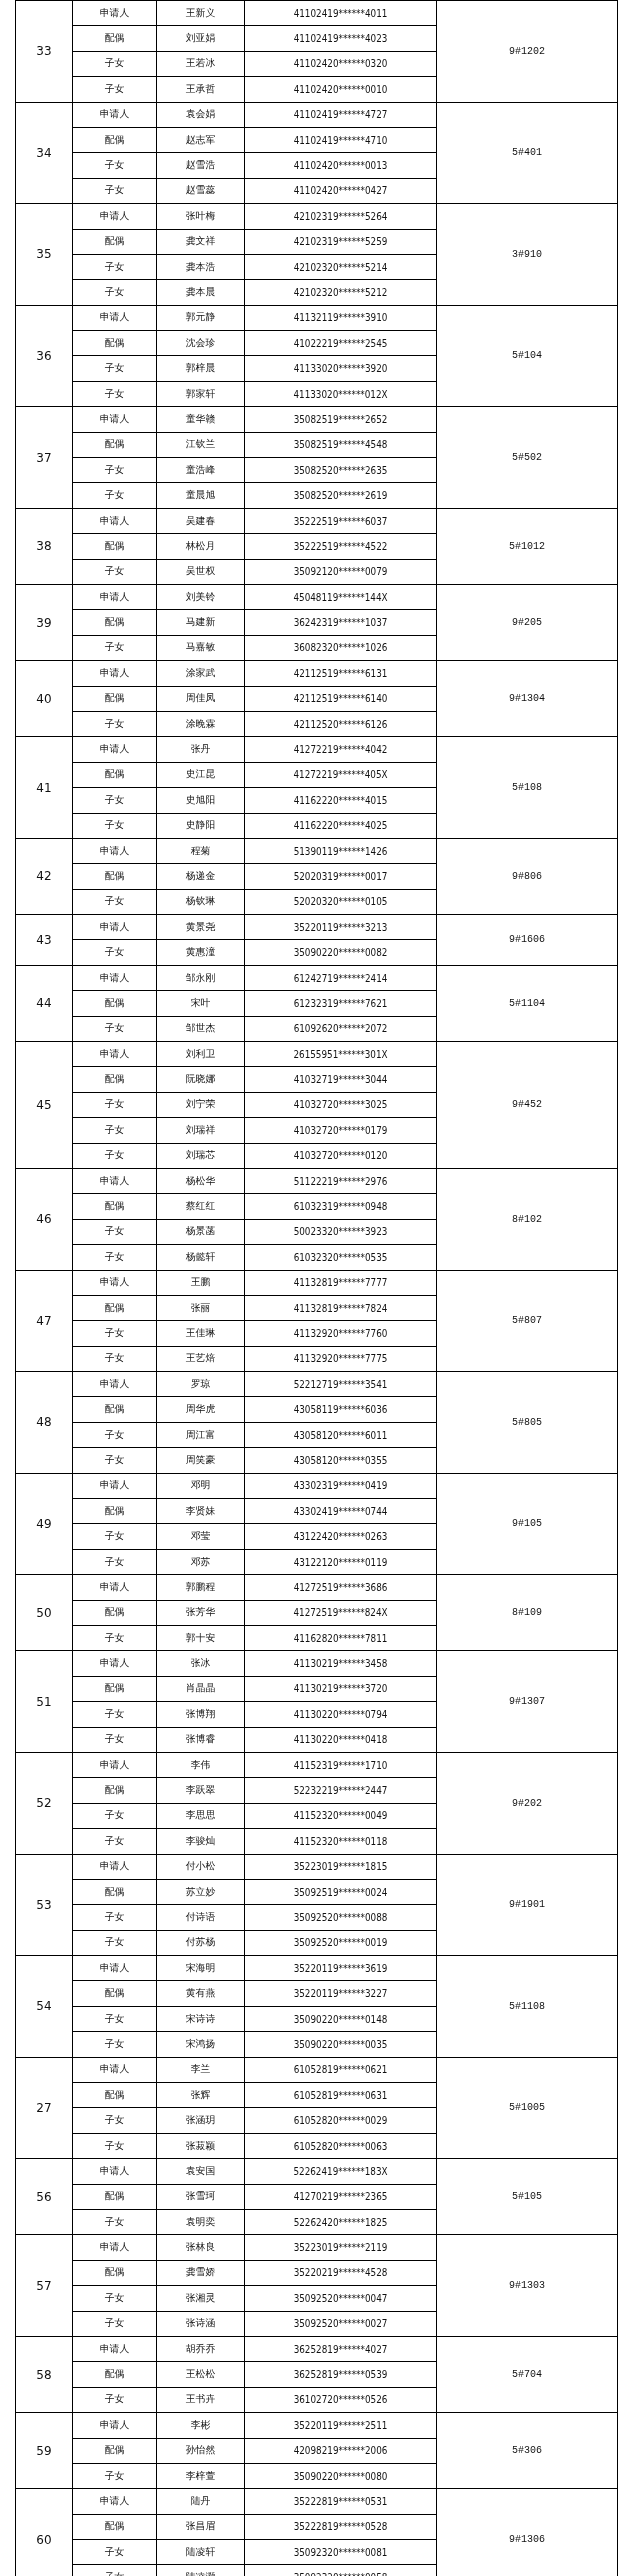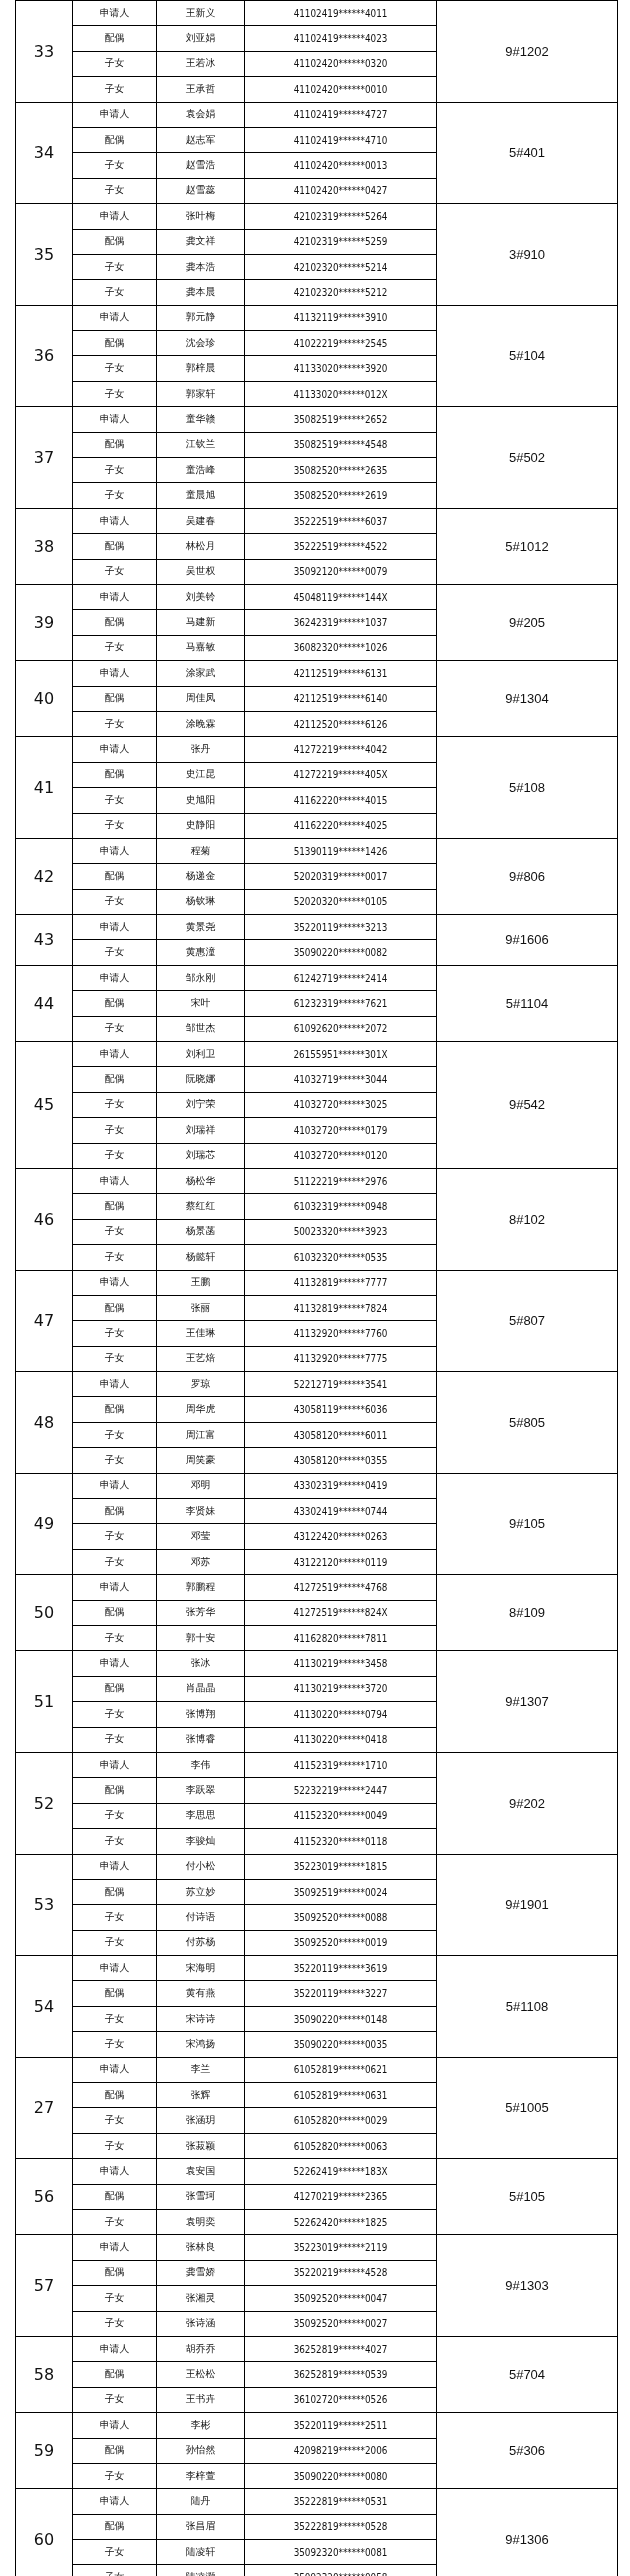--- a/index.html
+++ b/index.html
@@ -25,22 +25,22 @@
       height: 24.4px;
       padding: 0;
       text-align: center;
       vertical-align: middle;
       white-space: nowrap;
       overflow: hidden;
     }
     td.rel { text-align: center; padding-left: 7.5px; }
     td.name { padding-left: 12px; }
     td.idno { font-family: "DejaVu Sans Condensed", "DejaVu Sans", sans-serif; letter-spacing: 0px; font-size: 9.8px; }
-    td.unit { font-family: Liberation Sans, sans-serif; font-size: 13px; margin-top: 13px; }
-    td.no { font-size: 16px; }
+    td.unit { font-family: Liberation Mono, monospace; font-size: 10px; margin-top: 13px; }
+    td.no { font-size: 12px; }
   </style>
 </head>
 <body>
 
 <table class="roster">
   <colgroup>
     <col class="c-no">
       <col class="c-rel">
       <col class="c-name">
       <col class="c-id">
@@ -274,21 +274,21 @@
       <tr>
         <td class="rel">子女</td>
         <td class="name">邹世杰</td>
         <td class="idno">61092620******2072</td>
       </tr>
       <tr>
         <td class="no" rowspan="5">45</td>
         <td class="rel">申请人</td>
         <td class="name">刘利卫</td>
         <td class="idno">26155951******301X</td>
-        <td class="unit" rowspan="5">9#542</td>
+        <td class="unit" rowspan="5">9#452</td>
       </tr>
       <tr>
         <td class="rel">配偶</td>
         <td class="name">阮晓娜</td>
         <td class="idno">41032719******3044</td>
       </tr>
       <tr>
         <td class="rel">子女</td>
         <td class="name">刘宁荣</td>
         <td class="idno">41032720******3025</td>
@@ -388,21 +388,21 @@
       </tr>
       <tr>
         <td class="rel">子女</td>
         <td class="name">邓苏</td>
         <td class="idno">43122120******0119</td>
       </tr>
       <tr>
         <td class="no" rowspan="3">50</td>
         <td class="rel">申请人</td>
         <td class="name">郭鹏程</td>
-        <td class="idno">41272519******4768</td>
+        <td class="idno">41272519******3686</td>
         <td class="unit" rowspan="3">8#109</td>
       </tr>
       <tr>
         <td class="rel">配偶</td>
         <td class="name">张芳华</td>
         <td class="idno">41272519******824X</td>
       </tr>
       <tr>
         <td class="rel">子女</td>
         <td class="name">郭十安</td>

